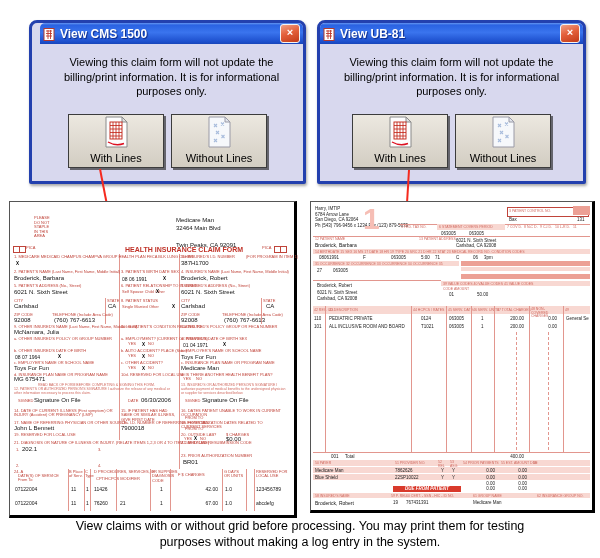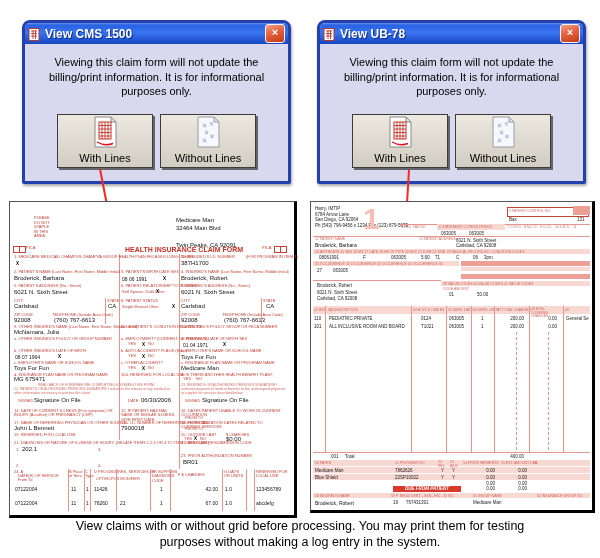--- a/index.html
+++ b/index.html
@@ -49,21 +49,21 @@
   .banner{background:#d93a2c;color:#fff;font-size:4.5px;font-style:italic;
           font-weight:bold;text-align:center;line-height:6px;}
   .big1{font-size:30px;font-weight:bold;color:#f6beb5;line-height:1;}
 
   .caption{position:absolute;left:0;top:519px;width:600px;text-align:center;
            font-size:12.5px;line-height:1.25;color:#000;}
 </style>
 </head>
 <body>
 
-<div class="dlg" style="left:22px;">
+<div class="dlg" style="left:29px;padding-left:8px;">
   <div class="tb">
     <span style="display:inline-block;width:13px;height:13px;">
       <svg width="13" height="13">
           <rect x="1" y="0.5" width="10" height="12" fill="#fff" stroke="#b03a30"></rect>
           <path d="M3 3h6M3 5.5h6M3 8h6M5 2v9M7.5 2v9" stroke="#c0392b" stroke-width="0.9" fill="none"></path>
         </svg>
     </span>
     <span class="ttl">View CMS 1500</span>
     <div class="xbtn">×</div>
   </div>
@@ -101,21 +101,21 @@
 </div>
 
 <div class="dlg" style="left:317px;">
   <div class="tb">
     <span style="display:inline-block;width:13px;height:13px;">
       <svg width="13" height="13">
           <rect x="1" y="0.5" width="10" height="12" fill="#fff" stroke="#b03a30"></rect>
           <path d="M3 3h6M3 5.5h6M3 8h6M5 2v9M7.5 2v9" stroke="#c0392b" stroke-width="0.9" fill="none"></path>
         </svg>
     </span>
-    <span class="ttl">View UB-78</span>
+    <span class="ttl">View UB-81</span>
     <div class="xbtn">×</div>
   </div>
   <div class="msg">Viewing this claim form will not update the billing/print information. It is for informational purposes only.</div>
   <div class="btnrow">
     <div class="fbtn">
       <span class="bicon">
         <svg width="26" height="32">
             <path d="M3 1h16l5 5v25H3z" fill="#fdfdfd" stroke="#8a8a8a"></path>
             <path d="M19 1l5 5h-5z" fill="#e2e2e2" stroke="#8a8a8a"></path>
             <rect x="7" y="6" width="12" height="17" fill="none" stroke="#c11f12" stroke-width="0.9"></rect>

